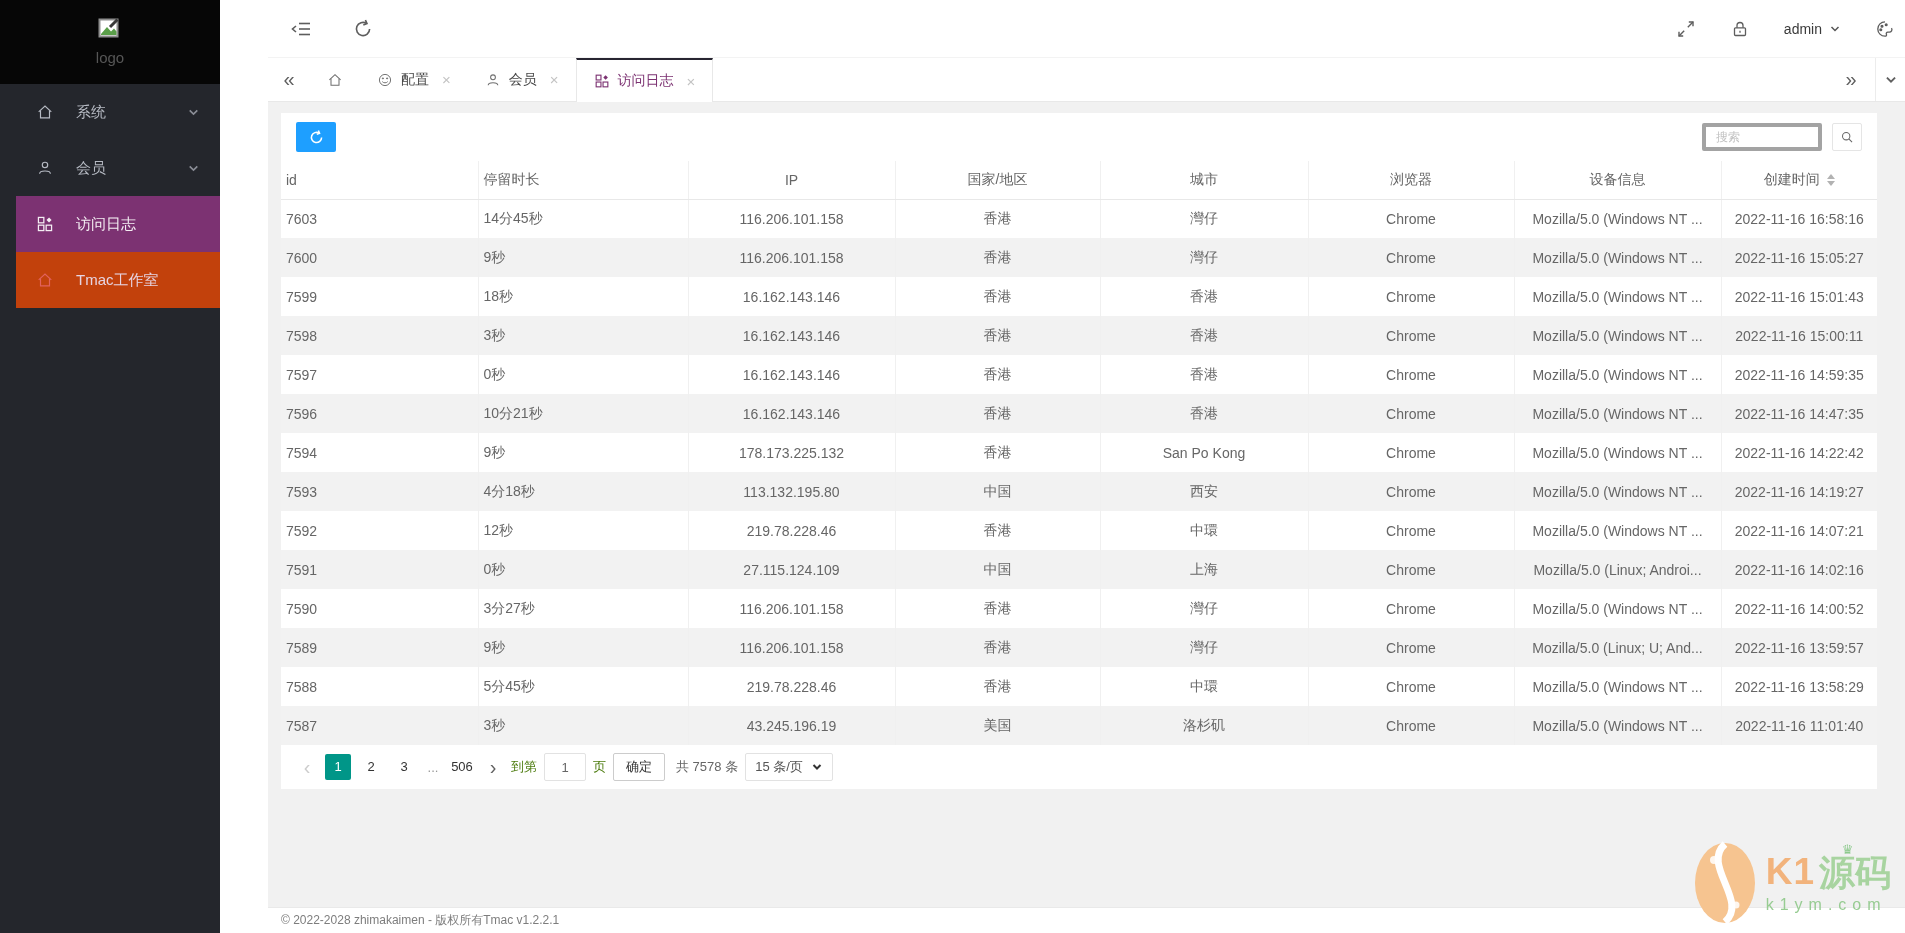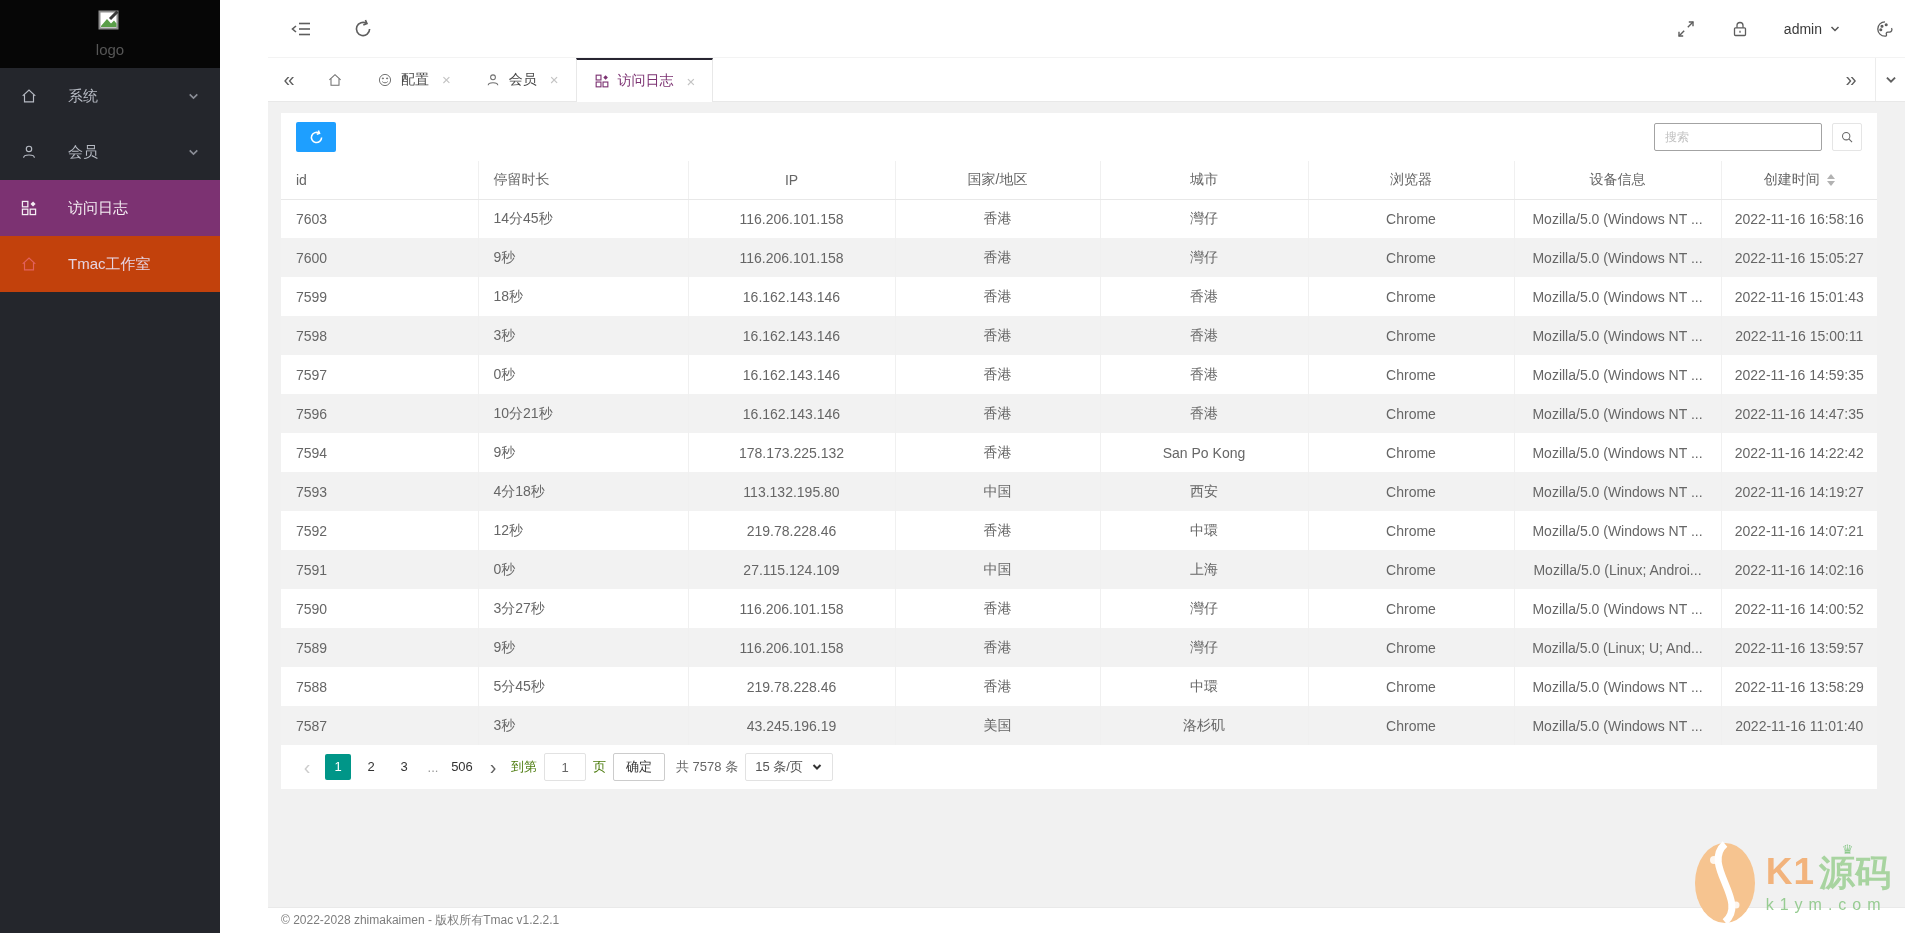--- a/index.html
+++ b/index.html
@@ -3,23 +3,23 @@
 <meta charset="utf-8">
 <style>
   * { margin:0; padding:0; box-sizing:border-box; }
   html,body { width:1905px; height:933px; overflow:hidden; background:#fff;
     font-family:"Liberation Sans","DejaVu Sans",sans-serif; }
   body { position:relative; }
   .app { display:flex; width:1905px; height:933px; }
 
   
   .sidebar { width:220px; flex-shrink:0; background:#24262c; display:flex; flex-direction:column; }
-  .logo-area { height:68px; background:#060606; display:flex; flex-direction:column; align-items:center; justify-content:center; gap:3px; }
+  .logo-area { height:84px; background:#060606; display:flex; flex-direction:column; align-items:center; justify-content:center; gap:3px; }
   .logo-text { color:#565656; font-size:15px; }
-  .menu-item { height:56px; display:flex; align-items:center; padding:10px 20px; gap:30px; color:#b6bac3; font-size:15px; cursor:pointer; }
+  .menu-item { height:56px; display:flex; align-items:center; padding:10px 20px; gap:22px; color:#b6bac3; font-size:15px; cursor:pointer;margin-left:16px; }
   .menu-item .mi-icon { width:18px; height:18px; display:flex; align-items:center; }
   .menu-item .mi-icon svg { width:18px; height:18px; }
   .menu-item .mi-chevron { margin-left:auto; width:13px; height:13px; color:#8a8d96; display:flex; }
   .menu-item .mi-chevron svg { width:13px; height:13px; }
   .menu-item.active { background:#7c3272; color:#f4eef3; }
   .menu-item.active-sub { background:#c2410c; color:#e6d4e2; }
 
   
   .main { flex:1; display:flex; flex-direction:column; min-width:0;margin-left:48px; }
 
@@ -46,31 +46,31 @@
   .tr-more { width:48px; display:flex; align-items:center; justify-content:center; font-size:20px; color:#5f5f5f; cursor:pointer; }
   .tr-dd { width:30px; border-left:1px solid #ececec; display:flex; align-items:center; justify-content:center; color:#5f5f5f; cursor:pointer; }
   .tr-dd svg { width:14px; height:14px; }
 
   .content { flex:1; background:#f1f1f1; padding:11px 28px 0 13px; position:relative; overflow:hidden; }
   .card { background:#fff; }
   .card-toolbar { height:48px; display:flex; align-items:center; padding:0 15px; }
   .btn-refresh { width:40px; height:30px; background:#1E9FFF; border:none; border-radius:2px; color:#fff; display:flex; align-items:center; justify-content:center; cursor:pointer; }
   .btn-refresh svg { width:17px; height:17px; }
   .toolbar-right { margin-left:auto; display:flex; align-items:center; gap:10px; }
-  .search-input { width:168px; height:28px; border:1px solid #a3a3a3; border-radius:2px; padding:0 10px; font-size:12px; color:#333; outline:none; font-family:inherit; }
+  .search-input { width:120px; height:28px; border:4px solid #a3a3a3; border-radius:2px; padding:0 10px; font-size:12px; color:#333; outline:none; font-family:inherit; }
   .search-input::placeholder { color:#c2c2c2; }
   .btn-search { width:30px; height:28px; background:#fff; border:1px solid #e5e5e5; border-radius:2px; color:#666; display:flex; align-items:center; justify-content:center; cursor:pointer; }
   .btn-search svg { width:16px; height:16px; }
 
   table { width:100%; border-collapse:collapse; table-layout:fixed; font-size:14px; color:#666; }
   th { height:38px; font-weight:400; color:#666; border-bottom:1px solid #e8e8e8; border-right:1px solid #f0f0f0; background:#fff; }
   td { height:39px; text-align:center; border-right:1px solid #f0f0f0; overflow:hidden; white-space:nowrap; text-overflow:ellipsis; }
   th:last-child, td:last-child { border-right:none; }
   tbody tr:nth-child(even) td { background:#f2f2f2; }
-  th.al, td.al { text-align:left; padding-left:15px; }
+  th.al, td.al { text-align:left; padding-left:5px; }
   .sort { display:inline-flex; flex-direction:column; gap:2px; margin-left:7px; vertical-align:middle; }
   .sort i { width:0; height:0; border-left:4px solid transparent; border-right:4px solid transparent; display:block; }
   .sort .up { border-bottom:5px solid #b2b2b2; }
   .sort .down { border-top:5px solid #b2b2b2; }
 
   .card-pagination { height:44px; display:flex; align-items:center; padding:0 15px; gap:7px; font-size:13px; color:#666; }
   .pg-prev { color:#ccc; font-size:20px; width:22px; text-align:center; cursor:default; }
   .pg-next { color:#5f5f5f; font-size:20px; width:22px; text-align:center; cursor:pointer; }
   .pg-num { min-width:26px; height:26px; line-height:26px; text-align:center; color:#333; cursor:pointer; display:inline-block; }
   .pg-num.active { background:#009688; color:#fff; border-radius:2px; cursor:default; }

